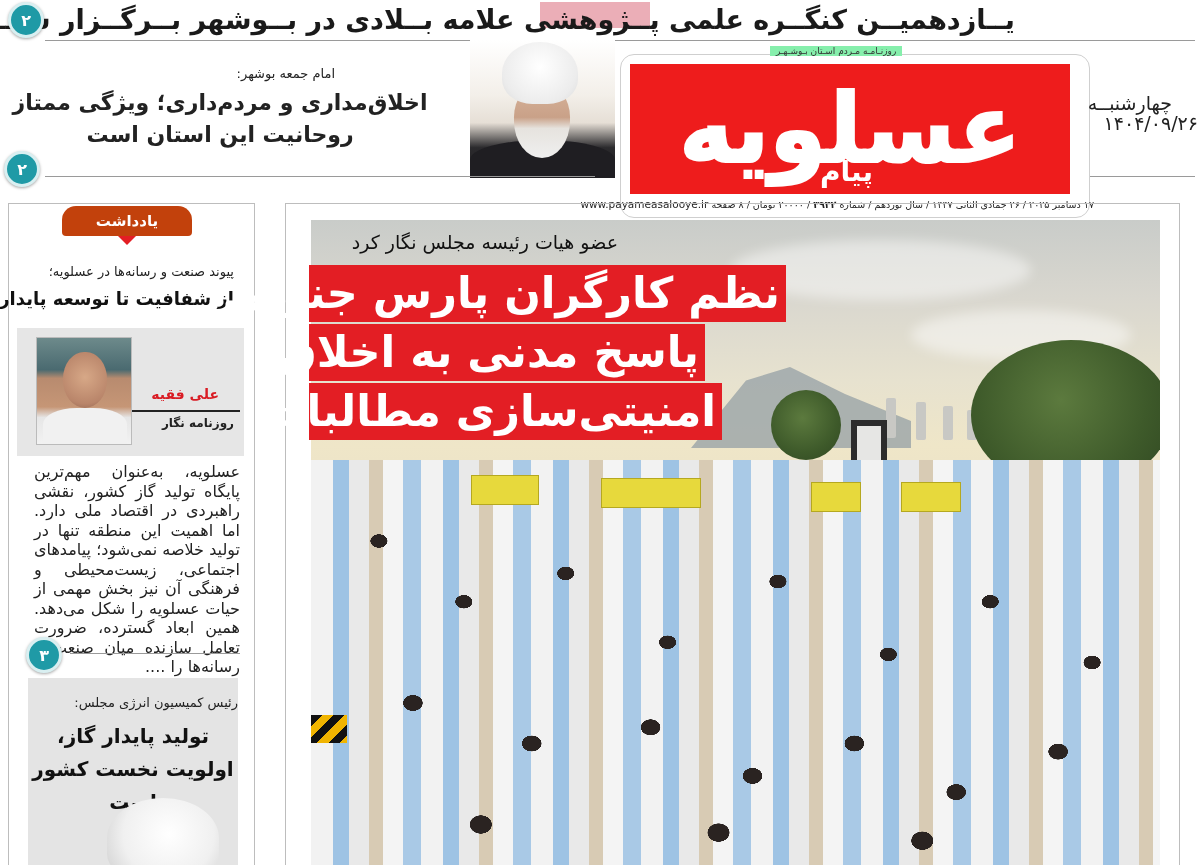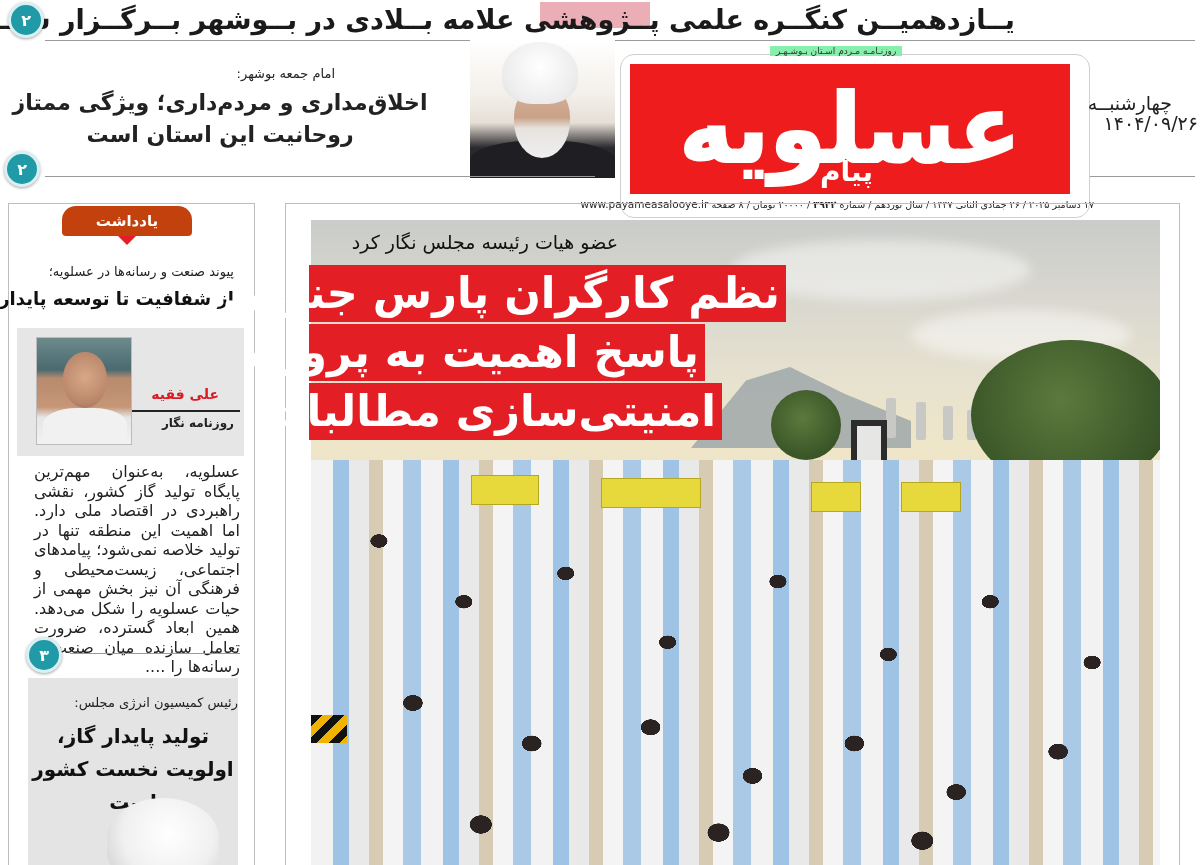--- a/index.html
+++ b/index.html
@@ -175,14 +175,14 @@
   <div class="crowd"></div>
   <div class="banner" style="left:160px; top:255px; width:68px;"></div>
   <div class="banner" style="left:290px; top:258px; width:100px;"></div>
   <div class="banner" style="left:500px; top:262px; width:50px;"></div>
   <div class="banner" style="left:590px; top:262px; width:60px;"></div>
   <div class="hazard"></div>
 </div>
 
 <div class="abs main-kicker">عضو هیات رئیسه مجلس نگار کرد</div>
 <div class="hl-line hl-1">نظم کارگران پارس جنوبی؛</div>
-<div class="hl-line hl-2">پاسخ اهمیت به پروژه</div>
+<div class="hl-line hl-2">پاسخ مدنی به اخلاق</div>
 <div class="hl-line hl-3">امنیتی‌سازی مطالبات</div>
 
 </body></html>

